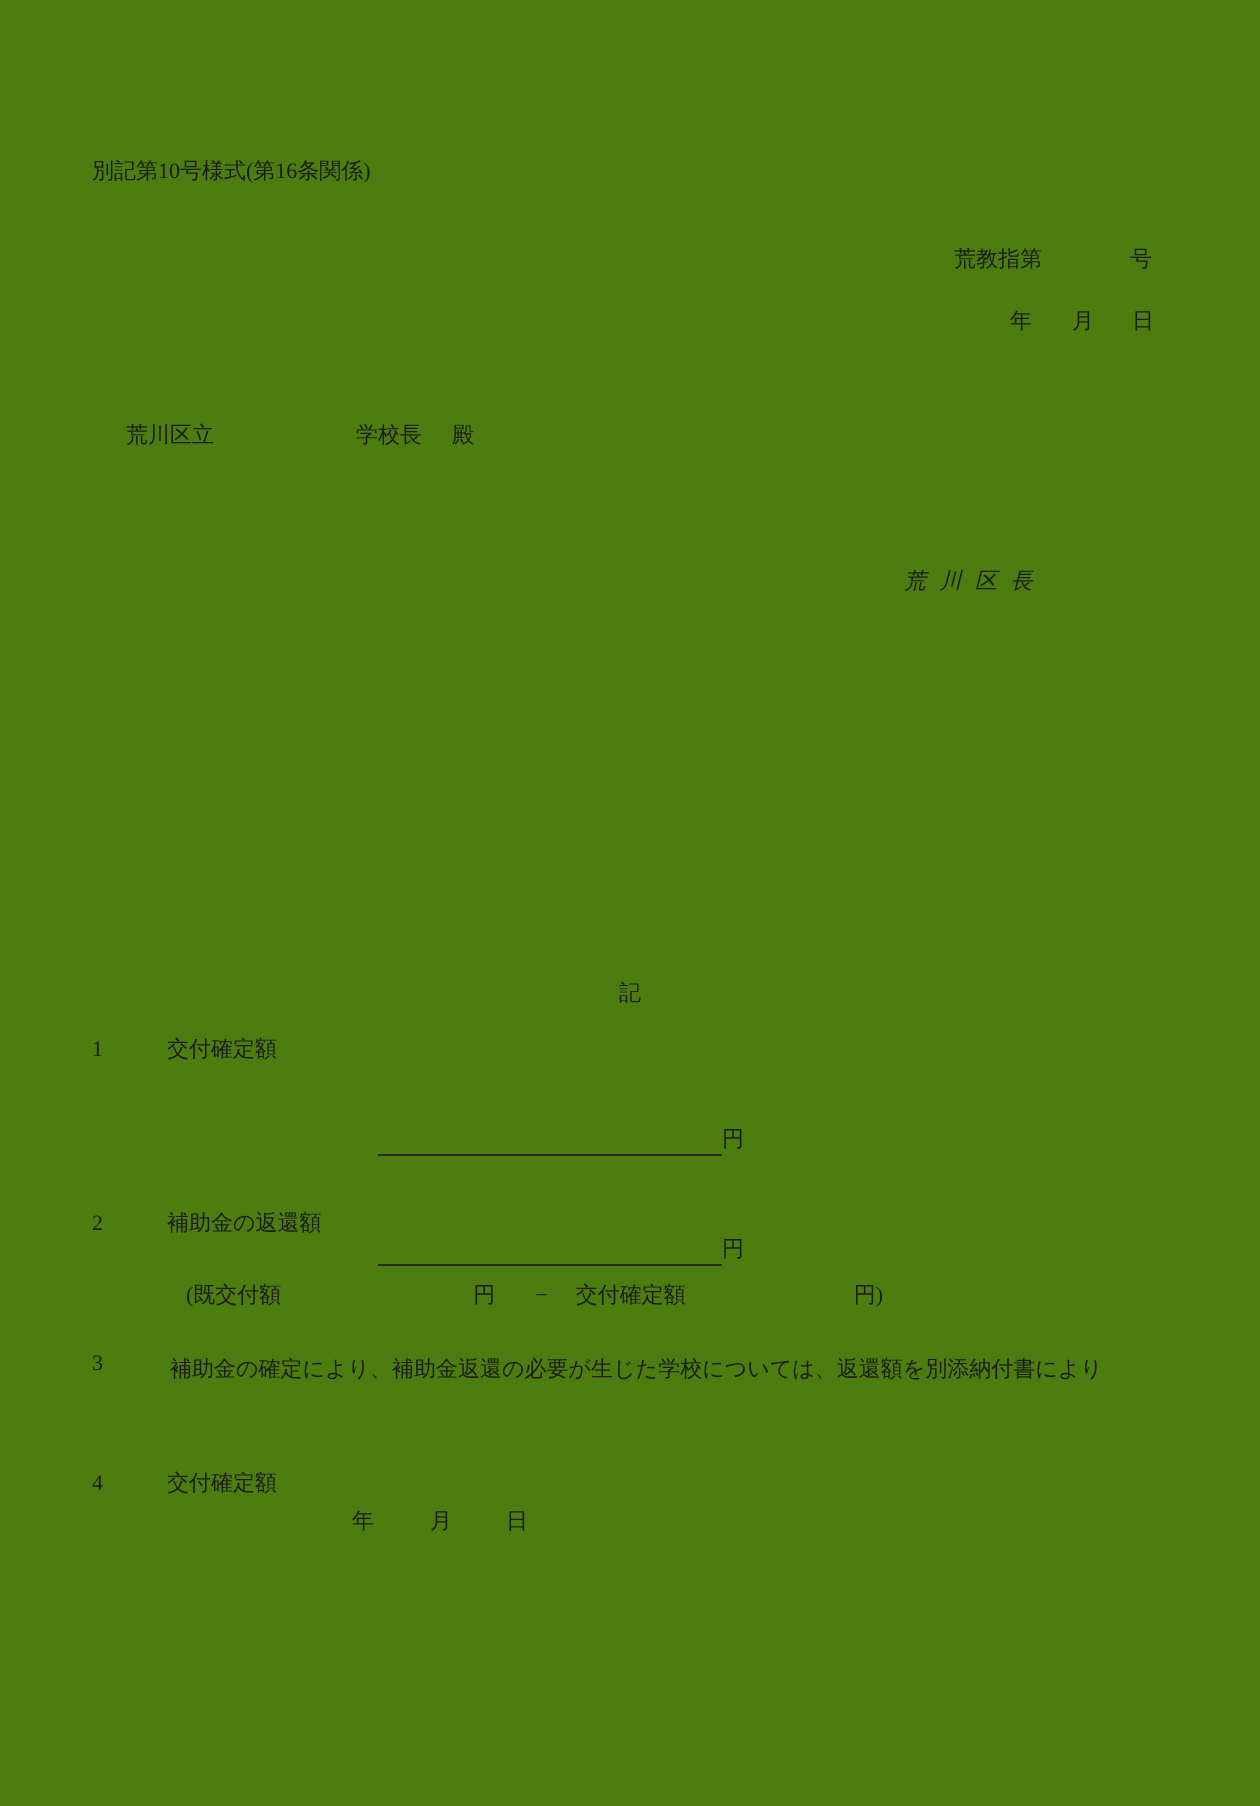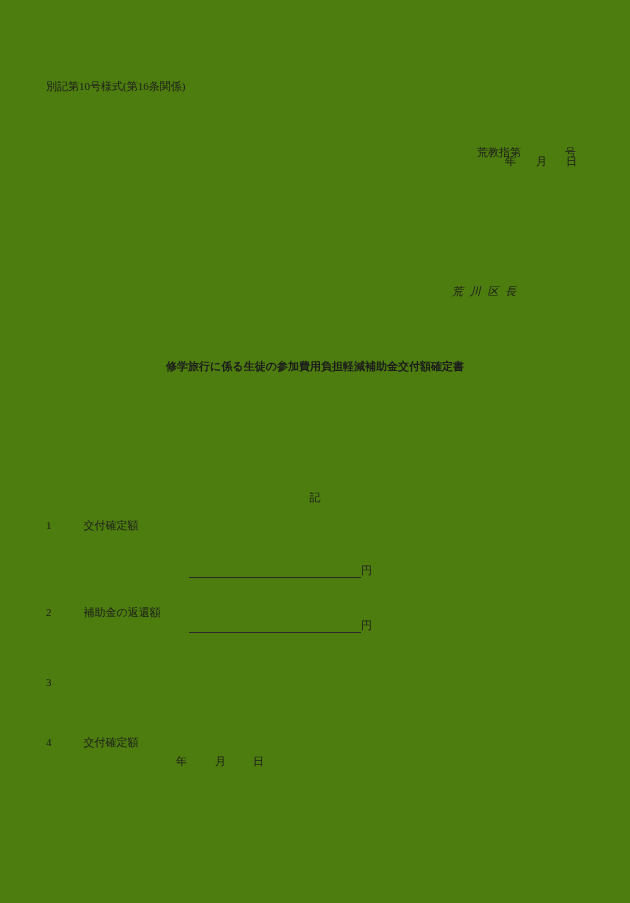--- a/index.html
+++ b/index.html
@@ -15,21 +15,21 @@
     font-family: "Liberation Serif", "DejaVu Serif", serif;
     font-size: 11px;
     line-height: 16px;
     color: #1c1c1c;
     overflow: hidden;
   }
   .abs { position: absolute; white-space: nowrap; }
 
   #form-number      { left: 46px;  top: 78px; }
 
-  #doc-number-line  { left: 477px; top: 144px; }
+  #doc-number-line  { left: 477px; top: 122px; }
   #doc-number-line .suffix { margin-left: 44px; }
 
   #issue-date-line  { left: 505px; top: 153px; }
   #issue-date-line .m { margin-left: 20px; }
   #issue-date-line .d { margin-left: 19px; }
 
   #addressee-line   { left: 63px;  top: 210px; }
   #addressee-line .school    { margin-left: 71px; }
   #addressee-line .honorific { margin-left: 15px; }
 
@@ -80,45 +80,51 @@
   <div id="form-number" class="abs">別記第10号様式(第16条関係)</div>
 
   <div id="doc-number-line" class="abs">
     <span>荒教指第</span><span class="suffix">号</span>
   </div>
 
   <div id="issue-date-line" class="abs">
     <span>年</span><span class="m">月</span><span class="d">日</span>
   </div>
 
+  <div id="addressee-line" class="abs">
+    <span>荒川区立</span><span class="school">学校長</span><span class="honorific">殿</span>
+  </div>
 
   <div id="sender-line" class="abs">荒 川 区 長</div>
 
-  <div id="doc-title" class="abs">修学旅行に係る生徒の参加費用負担軽減補助金交付額確定書</div>
 
 
   <div id="record-marker" class="abs">記</div>
 
   <div id="item1-row" class="abs">
     <span>1</span><span class="item-label">交付確定額</span>
   </div>
   <div id="item1-amount" class="abs">
     <span class="blank-line"></span><span>円</span>
   </div>
 
   <div id="item2-row" class="abs">
     <span>2</span><span class="item-label">補助金の返還額</span>
   </div>
   <div id="item2-amount" class="abs">
     <span class="blank-line"></span><span>円</span>
   </div>
+  <div id="item2-breakdown" class="abs">
+    <span>(既交付額</span><span class="u1">円</span><span class="mi">−</span><span class="l2">交付確定額</span><span class="u2">円)</span>
+  </div>
 
   <div id="item3-row" class="abs">
     <span class="item-number">3</span>
     <div id="item3-text">
+      <div>補助金の確定により、補助金返還の必要が生じた学校については、返還額を別添納付書により</div>
     </div>
   </div>
 
   <div id="item4-row" class="abs">
     <span>4</span><span class="item-label">交付確定額</span>
   </div>
   <div id="item4-date" class="abs">
     <span>年</span><span class="m">月</span><span class="d">日</span>
   </div>
 

